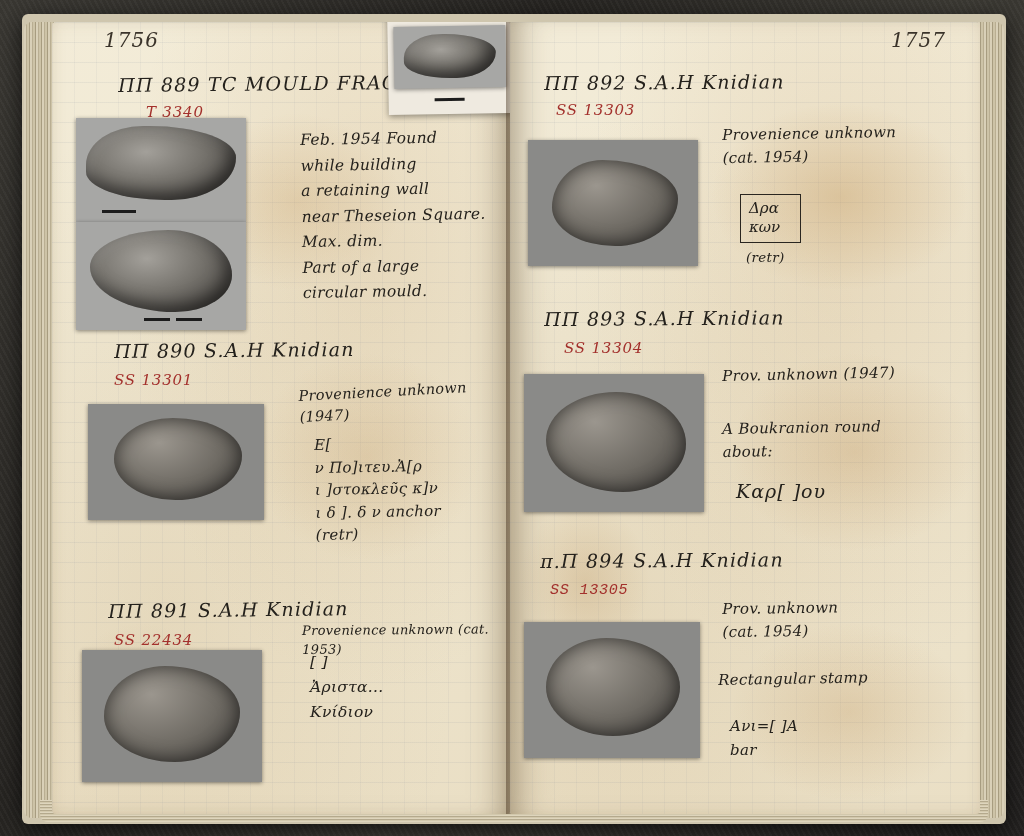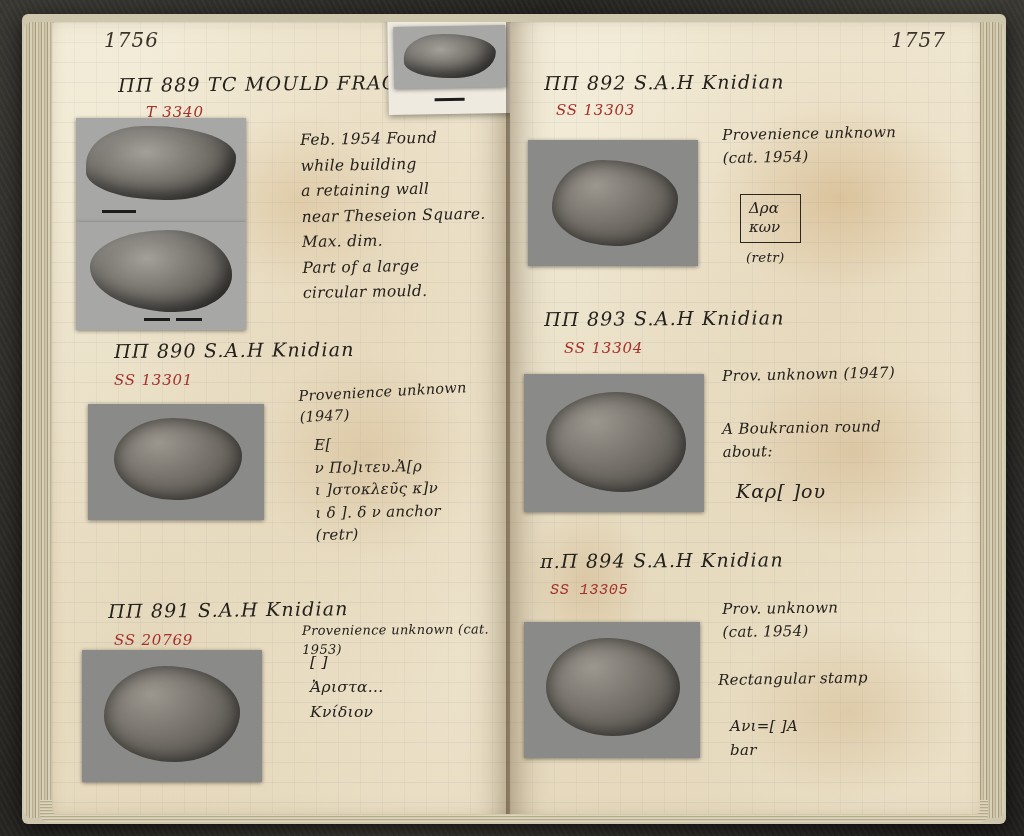--- a/index.html
+++ b/index.html
@@ -252,21 +252,21 @@
         <div class="blob" style="left:26px;top:14px;width:128px;height:82px;"></div>
       </div>
 
       <div class="hand" style="left:262px;top:412px;font-size:15px;line-height:1.5;transform:rotate(-1deg);">Ε[
 ν Πο]ιτευ.Ἀ[ρ
 ι ]στοκλεῦς κ]ν
 ι δ ]. δ ν anchor
 (retr)</div>
 
       <div class="hand entry-title" style="left:56px;top:576px;transform:rotate(-0.7deg);">ΠΠ 891      S.A.H        Knidian</div>
-      <div class="hand sub-id ink-red" style="left:62px;top:608px;">SS 20769</div>
+      <div class="hand sub-id ink-red" style="left:62px;top:608px;">SS 22434</div>
       <div class="hand" style="left:250px;top:600px;font-size:13px;transform:rotate(-0.5deg);">Provenience unknown (cat. 1953)</div>
 
       <div class="photo dark" style="left:30px;top:628px;width:180px;height:132px;">
         <div class="blob" style="left:22px;top:16px;width:136px;height:96px;border-radius:45% 55% 48% 52% / 52% 48% 52% 48%;"></div>
       </div>
 
       <div class="hand" style="left:258px;top:628px;font-size:15.5px;line-height:1.6;">[                    ]
 Ἀριστα...
 Κνίδιον</div>
     </div>

